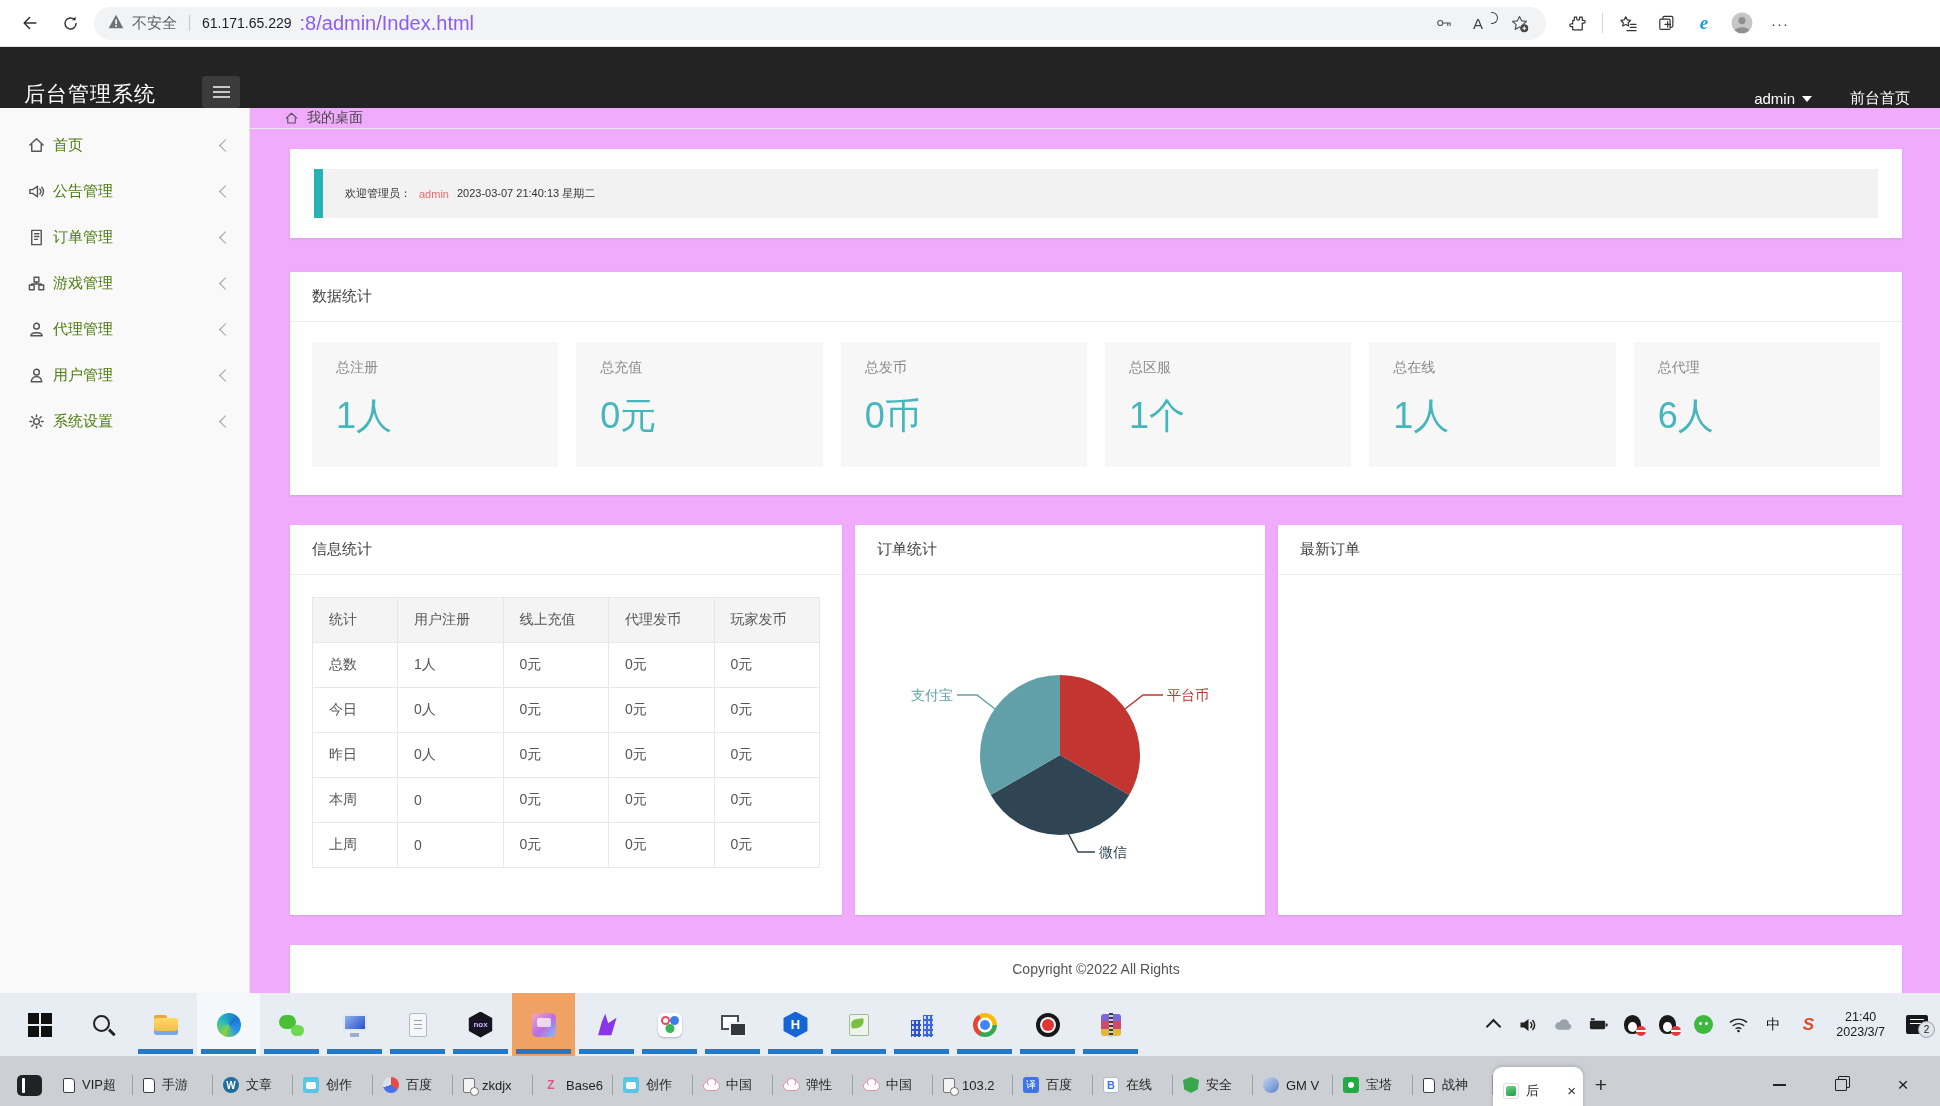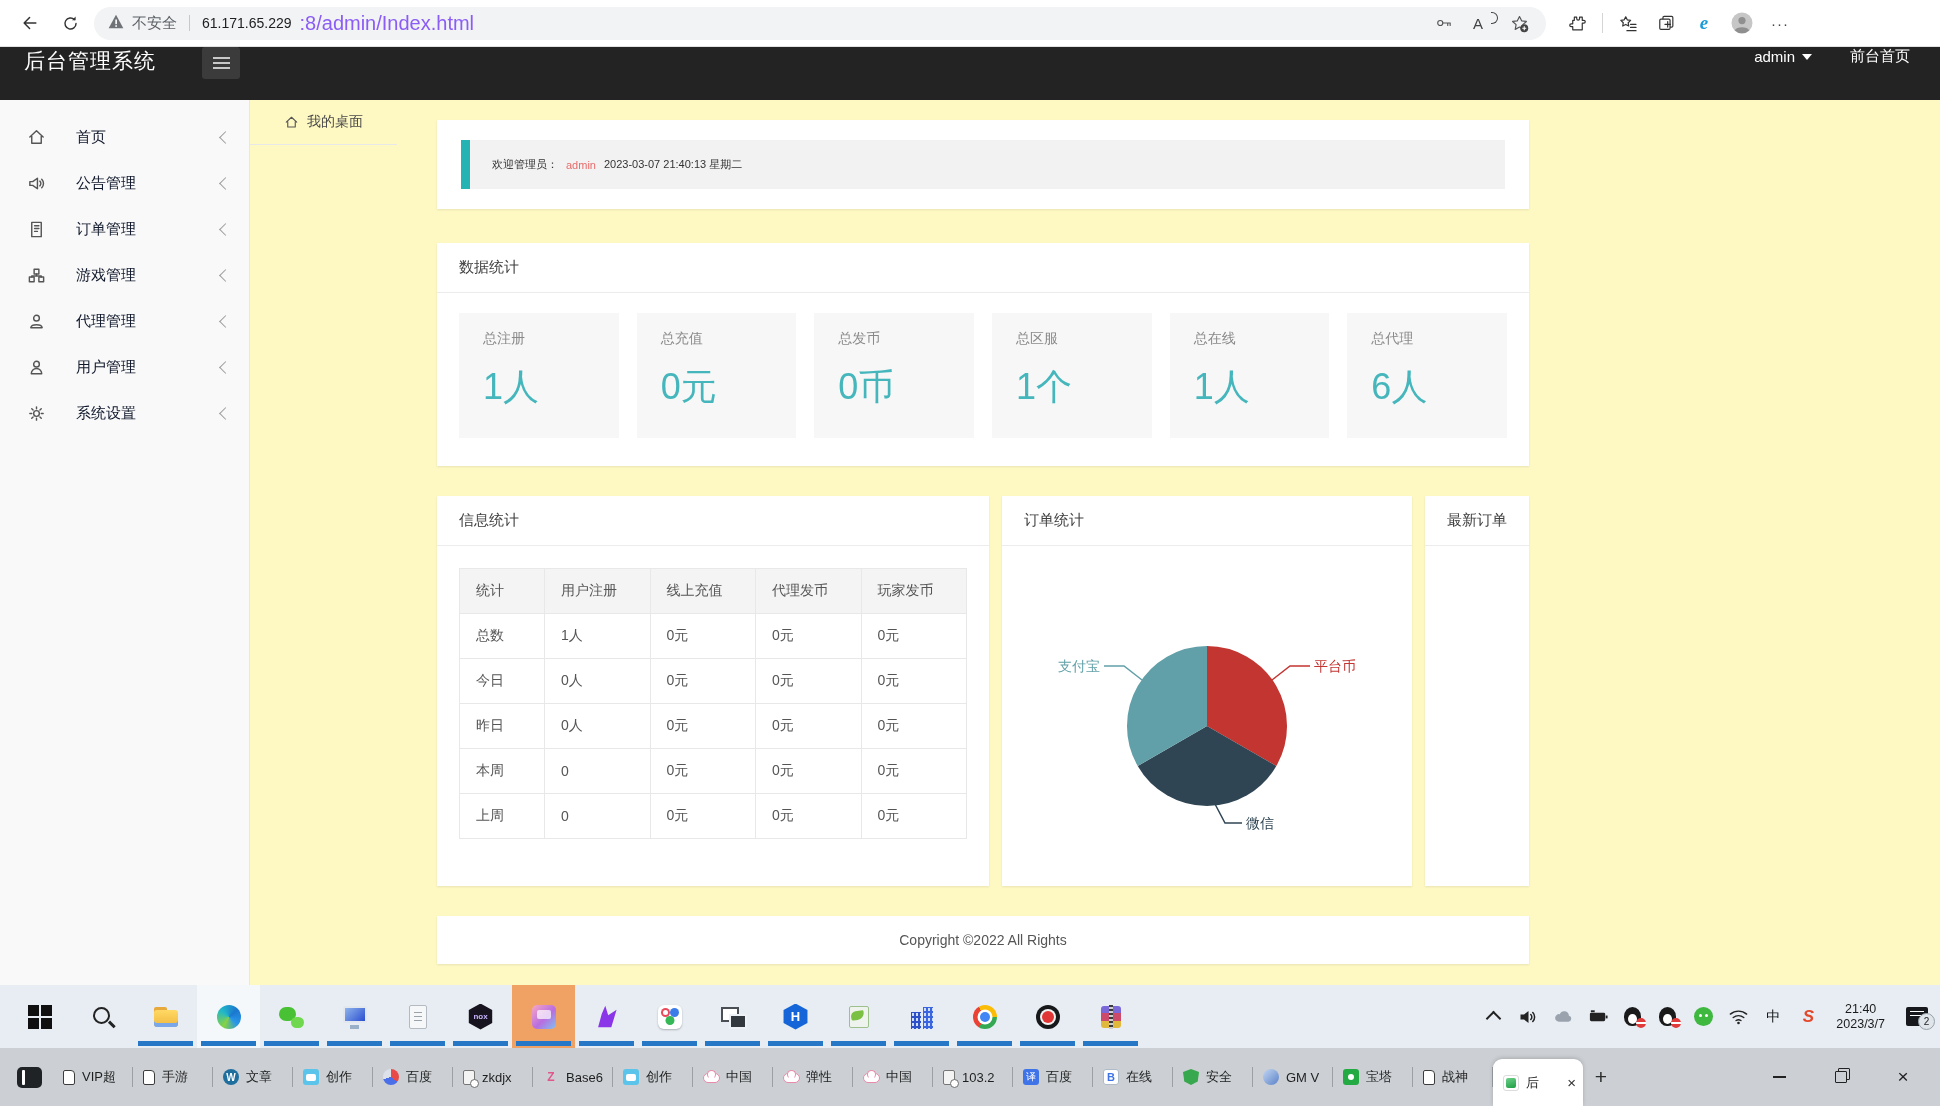--- a/index.html
+++ b/index.html
@@ -19,34 +19,34 @@
   .addr .path{font-size:20px;color:#8b5cf6}
   .addr .spacer{flex:1}
   .pill-ic{width:26px;height:26px;display:flex;align-items:center;justify-content:center;flex:none}
   .toolbar-right{display:flex;align-items:center;gap:12px;margin-left:10px}
   .tb-sep{width:1px;height:20px;background:#d5d5d5}
   .ie-glyph{font-size:19px;font-weight:bold;font-style:italic;color:#1a9bd7;font-family:"Liberation Serif",serif}
   .more-glyph{font-size:15px;color:#444;letter-spacing:1px}
   .readaloud{font-size:15px;color:#444;position:relative;padding-right:7px}
   .readaloud::after{content:"";position:absolute;right:0;top:2px;width:6px;height:10px;border:1.5px solid #444;border-left:none;border-radius:0 8px 8px 0}
   
-  .app-header{height:53px;background:var(--header-bg,#232323);display:flex;align-items:flex-start;color:#fff}
+  .app-header{height:61px;background:var(--header-bg,#232323);display:flex;align-items:flex-end;color:#fff}
   .brand{font-size:21px;margin-left:24px;letter-spacing:1px}
   .burger{width:38px;height:32px;background:#3b3b3b;border-radius:3px;margin-left:46px;display:flex;flex-direction:column;justify-content:center;align-items:center;gap:3px}
   .burger i{width:17px;height:2px;background:#c9c9c9;display:block}
   .hdr-right{margin-left:auto;display:flex;align-items:center;gap:38px;margin-right:30px;font-size:15px}
   .admin-menu{display:flex;align-items:center;gap:7px}
   .caret{width:0;height:0;border-left:5px solid transparent;border-right:5px solid transparent;border-top:6px solid #fff}
   
   .main{display:flex;height:885px}
   .sidebar{width:250px;background:#f9f9f9;box-shadow:inset -1px 0 0 #e7e7e7;padding-top:14px;box-sizing:border-box;flex:none}
-  .s-item{height:46px;display:flex;align-items:center;gap:30px;padding:0 20px 0 27px;font-size:15px;color:#0f172a;cursor:default}
+  .s-item{height:46px;display:flex;align-items:center;gap:7px;padding:0 20px 0 27px;font-size:15px;color:#4d7c0f;cursor:default}
   .s-item svg{width:19px;height:19px;flex:none}
   .s-chev{margin-left:auto;width:8px;height:8px;border-left:1.6px solid #9c9c9c;border-bottom:1.6px solid #9c9c9c;transform:rotate(45deg);flex:none}
-  .content{flex:1;background:#fef9c3;display:flex;flex-direction:row;overflow:hidden}
+  .content{flex:1;background:#f0abfc;display:flex;flex-direction:column;overflow:hidden}
   .breadcrumb{height:44px;display:flex;align-items:center;gap:8px;padding:0 34px;font-size:14px;color:#4a4a4a;border-bottom:1px solid #e8e8e8}
   .content-pad{padding:20px 38px 0 40px}
   .card{background:#fff;box-shadow:0 1px 2px rgba(0,0,0,.09)}
   .welcome-card{padding:20px 24px;margin-bottom:34px}
   .alert{border-left:9px solid var(--welcome-border,#26b3b3);background:#f2f2f2;padding:17px 22px;font-size:11px;color:#333;display:flex;align-items:center}
   .alert .u{color:var(--admin-red,#e96b6b);margin:0 8px}
   .panel-h{padding:15px 22px;font-size:15px;color:#404040;border-bottom:1px solid #ececec}
   .cards{display:flex;gap:18px;padding:20px 22px 28px}
   .stat-card{flex:1;background:#f7f7f7;padding:17px 24px 26px}
   .stat-card .lbl{font-size:14px;color:#8a8a8a}

